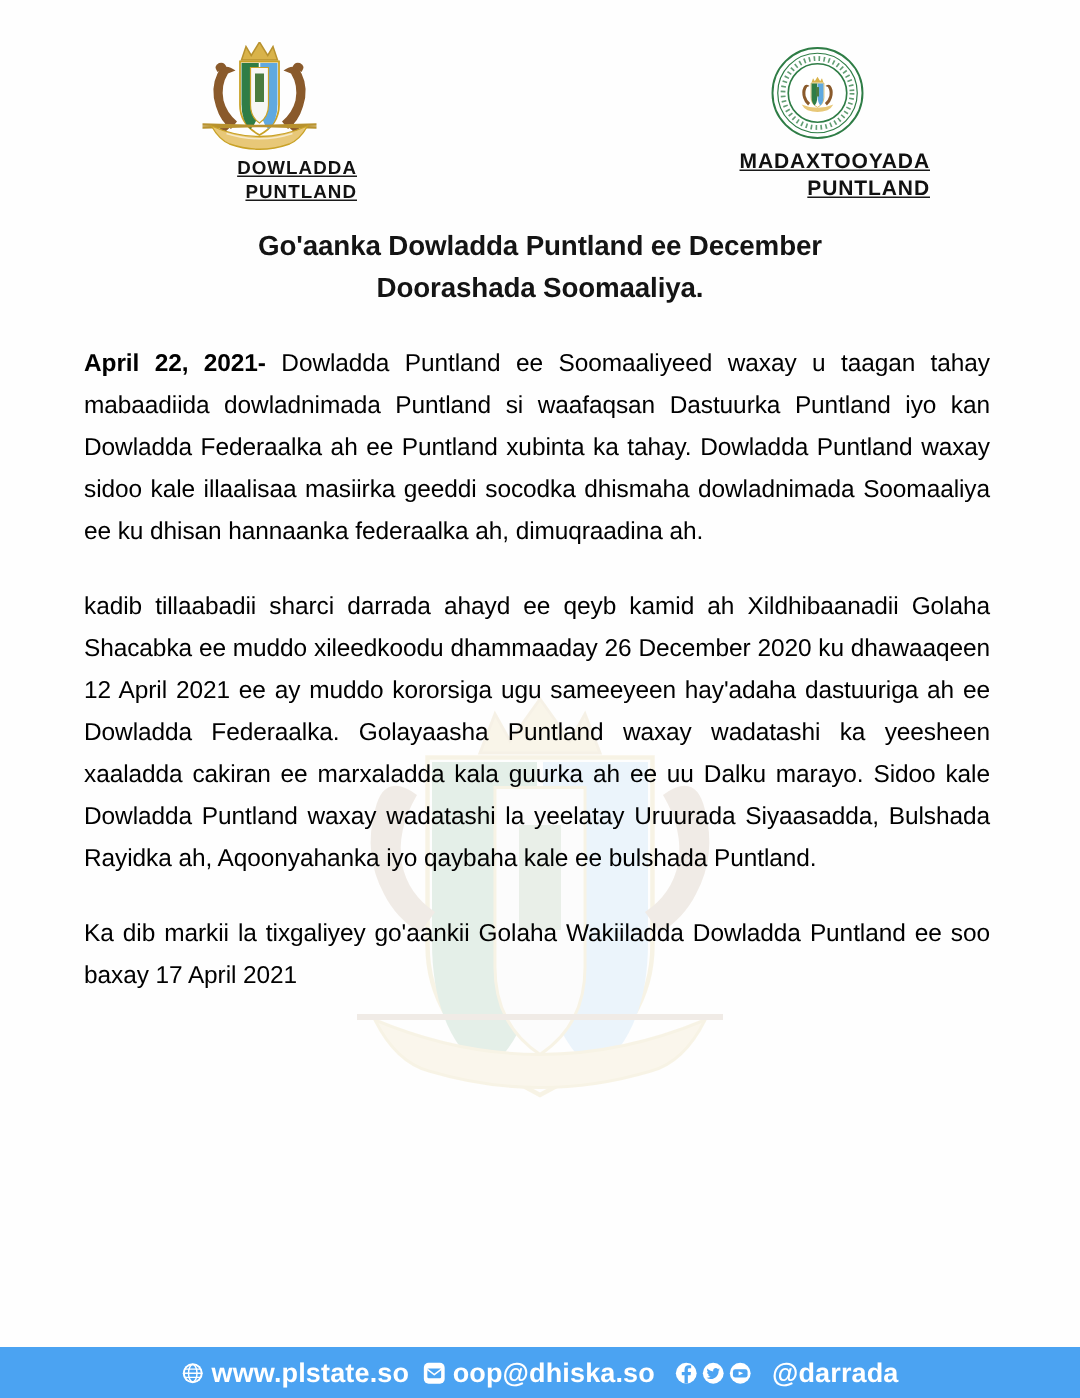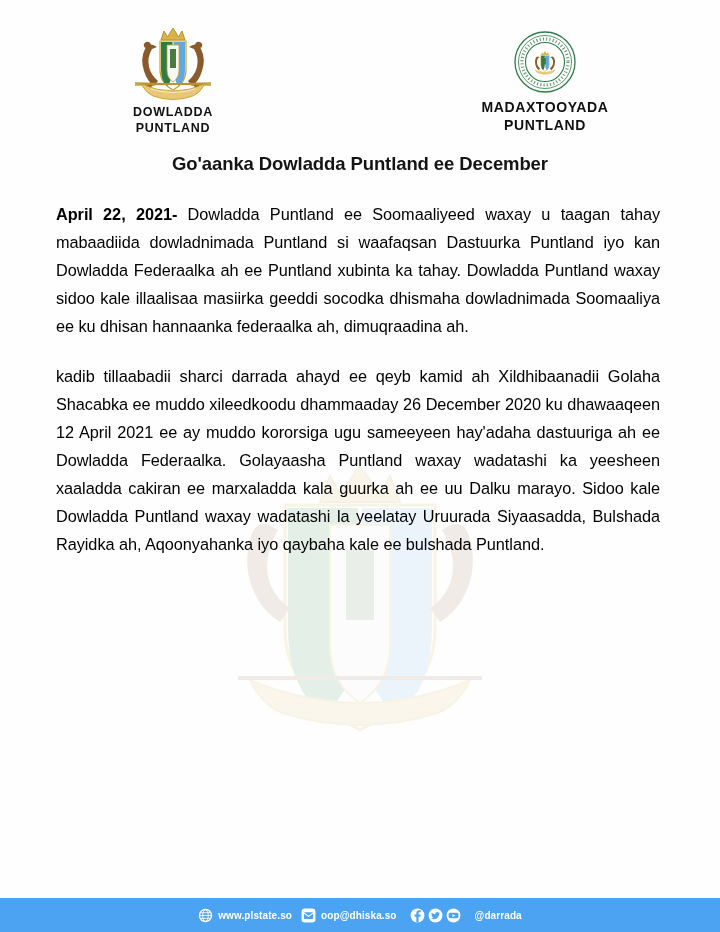--- a/index.html
+++ b/index.html
@@ -43,21 +43,22 @@
   .letterhead {
     position: relative;
     z-index: 2;
     display: flex;
     align-items: flex-start;
     padding: 28px 0 0 0;
     height: 142px;
   }
   .logo-block {
     position: absolute;
-    text-align: center;
+    text-align: right;
+    text-decoration: underline;
   }
   .logo-block.left  { left: 108px; top: 28px; width: 130px; }
   .logo-block.right { left: 470px; top: 30px; width: 150px; }
 
   .logo-art { display: block; margin: 0 auto; }
 
   .logo-caption {
     font-family: "Liberation Sans", sans-serif;
     font-weight: bold;
     font-size: 12.5px;
@@ -114,21 +115,21 @@
     gap: 9px;
     z-index: 3;
   }
   .footer-item {
     display: flex;
     align-items: center;
     gap: 5px;
   }
   .footer-text {
     color: #ffffff;
-    font-size: 10px;
+    font-size: 18px;
     font-weight: bold;
     letter-spacing: 0.1px;
     white-space: nowrap;
   }
   .footer-icon {
     display: inline-flex;
     align-items: center;
     justify-content: center;
     width: 15px;
     height: 15px;
@@ -219,28 +220,30 @@
         </g>
       </svg>
       <div class="logo-caption">MADAXTOOYADA
 PUNTLAND</div>
     </div>
 
   </div>
 
   <h1 class="doc-title">
     <span>Go'aanka Dowladda Puntland ee December</span><br>
+    <span>Doorashada Soomaaliya.</span>
   </h1>
 
   <div class="body-copy">
 
     <p class="para"><span class="lead">April 22, 2021-</span><span> Dowladda Puntland ee Soomaaliyeed waxay u taagan tahay mabaadiida dowladnimada Puntland si waafaqsan Dastuurka Puntland iyo kan Dowladda Federaalka ah ee Puntland xubinta ka tahay. Dowladda Puntland waxay sidoo kale illaalisaa masiirka geeddi socodka dhismaha dowladnimada Soomaaliya ee ku dhisan hannaanka federaalka ah, dimuqraadina ah.</span></p>
 
     <p class="para">kadib tillaabadii sharci darrada ahayd ee qeyb kamid ah Xildhibaanadii Golaha Shacabka ee muddo xileedkoodu dhammaaday 26 December 2020 ku dhawaaqeen 12 April 2021 ee ay muddo kororsiga ugu sameeyeen hay'adaha dastuuriga ah ee Dowladda Federaalka. Golayaasha Puntland waxay wadatashi ka yeesheen xaaladda cakiran ee marxaladda kala guurka ah ee uu Dalku marayo. Sidoo kale Dowladda Puntland waxay wadatashi la yeelatay Uruurada Siyaasadda, Bulshada Rayidka ah, Aqoonyahanka iyo qaybaha kale ee bulshada Puntland.</p>
 
+    <p class="para">Ka dib markii la tixgaliyey go'aankii Golaha Wakiiladda Dowladda Puntland ee soo baxay 17 April 2021</p>
 
 
   </div>
 
   <div class="footer">
 
     <div class="footer-item">
       <span class="footer-icon">
         <svg width="15" height="15" viewBox="0 0 16 16" aria-hidden="true">
           <circle cx="8" cy="8" r="7.1" fill="#ffffff"></circle>

